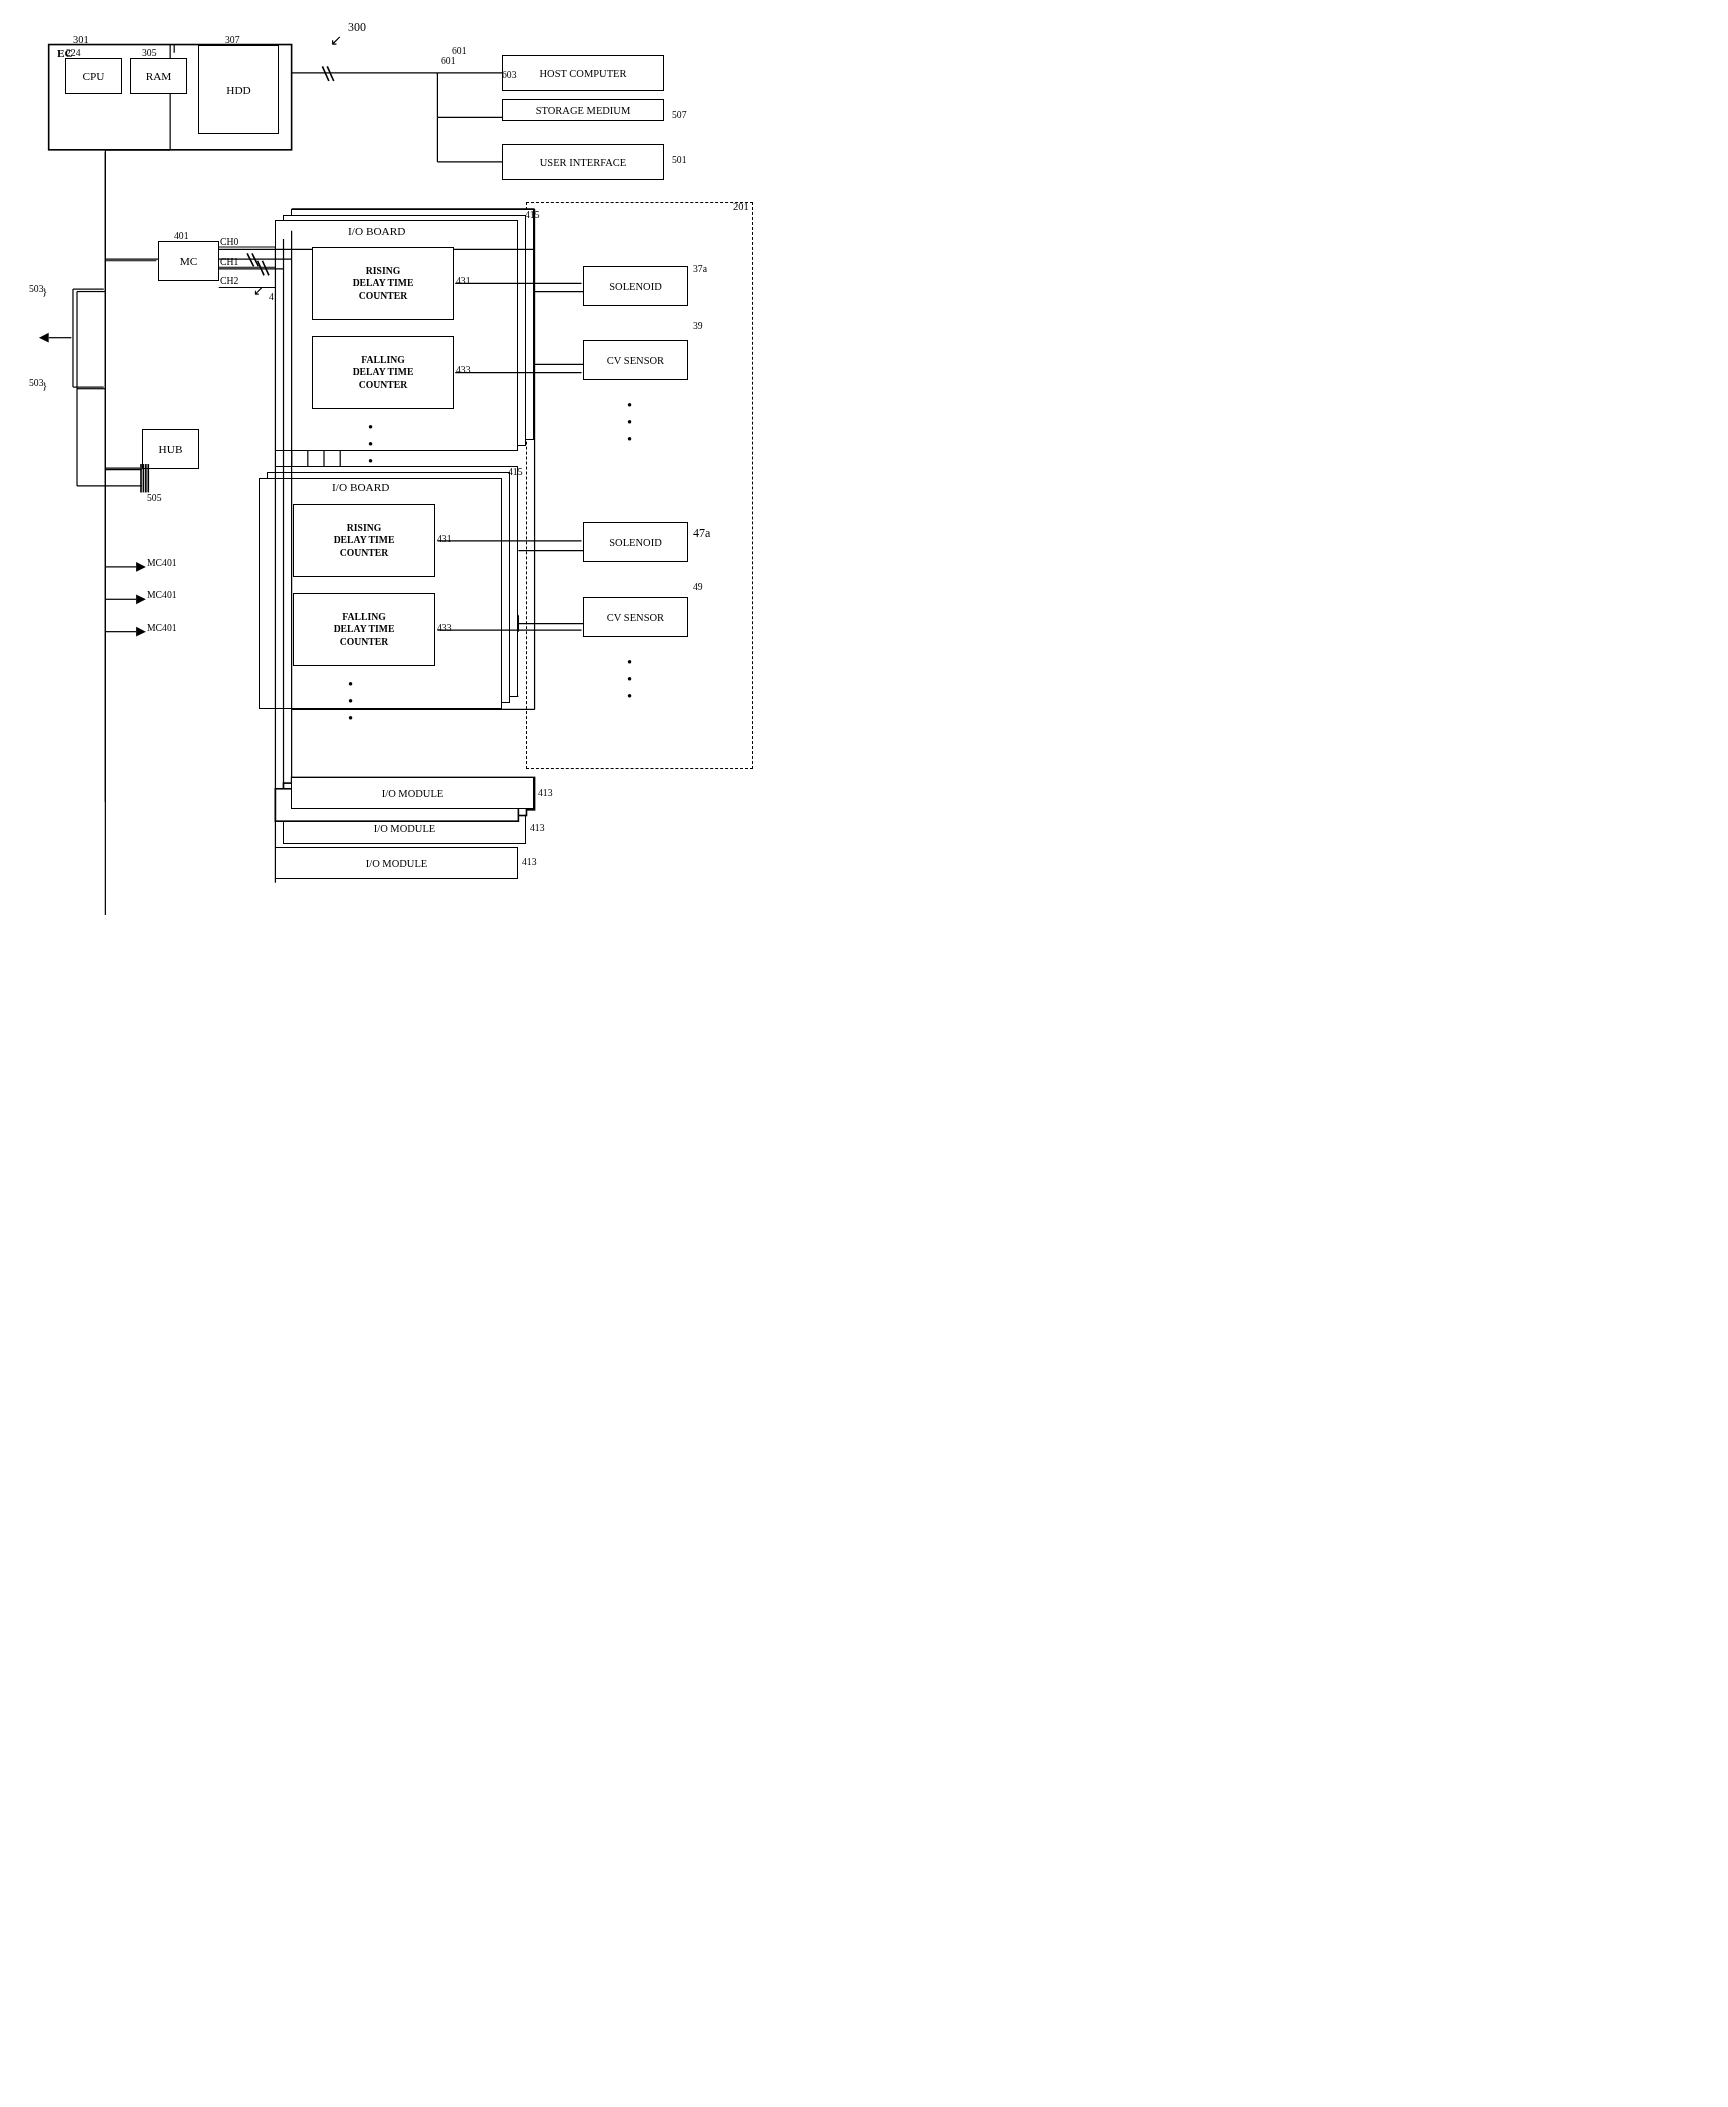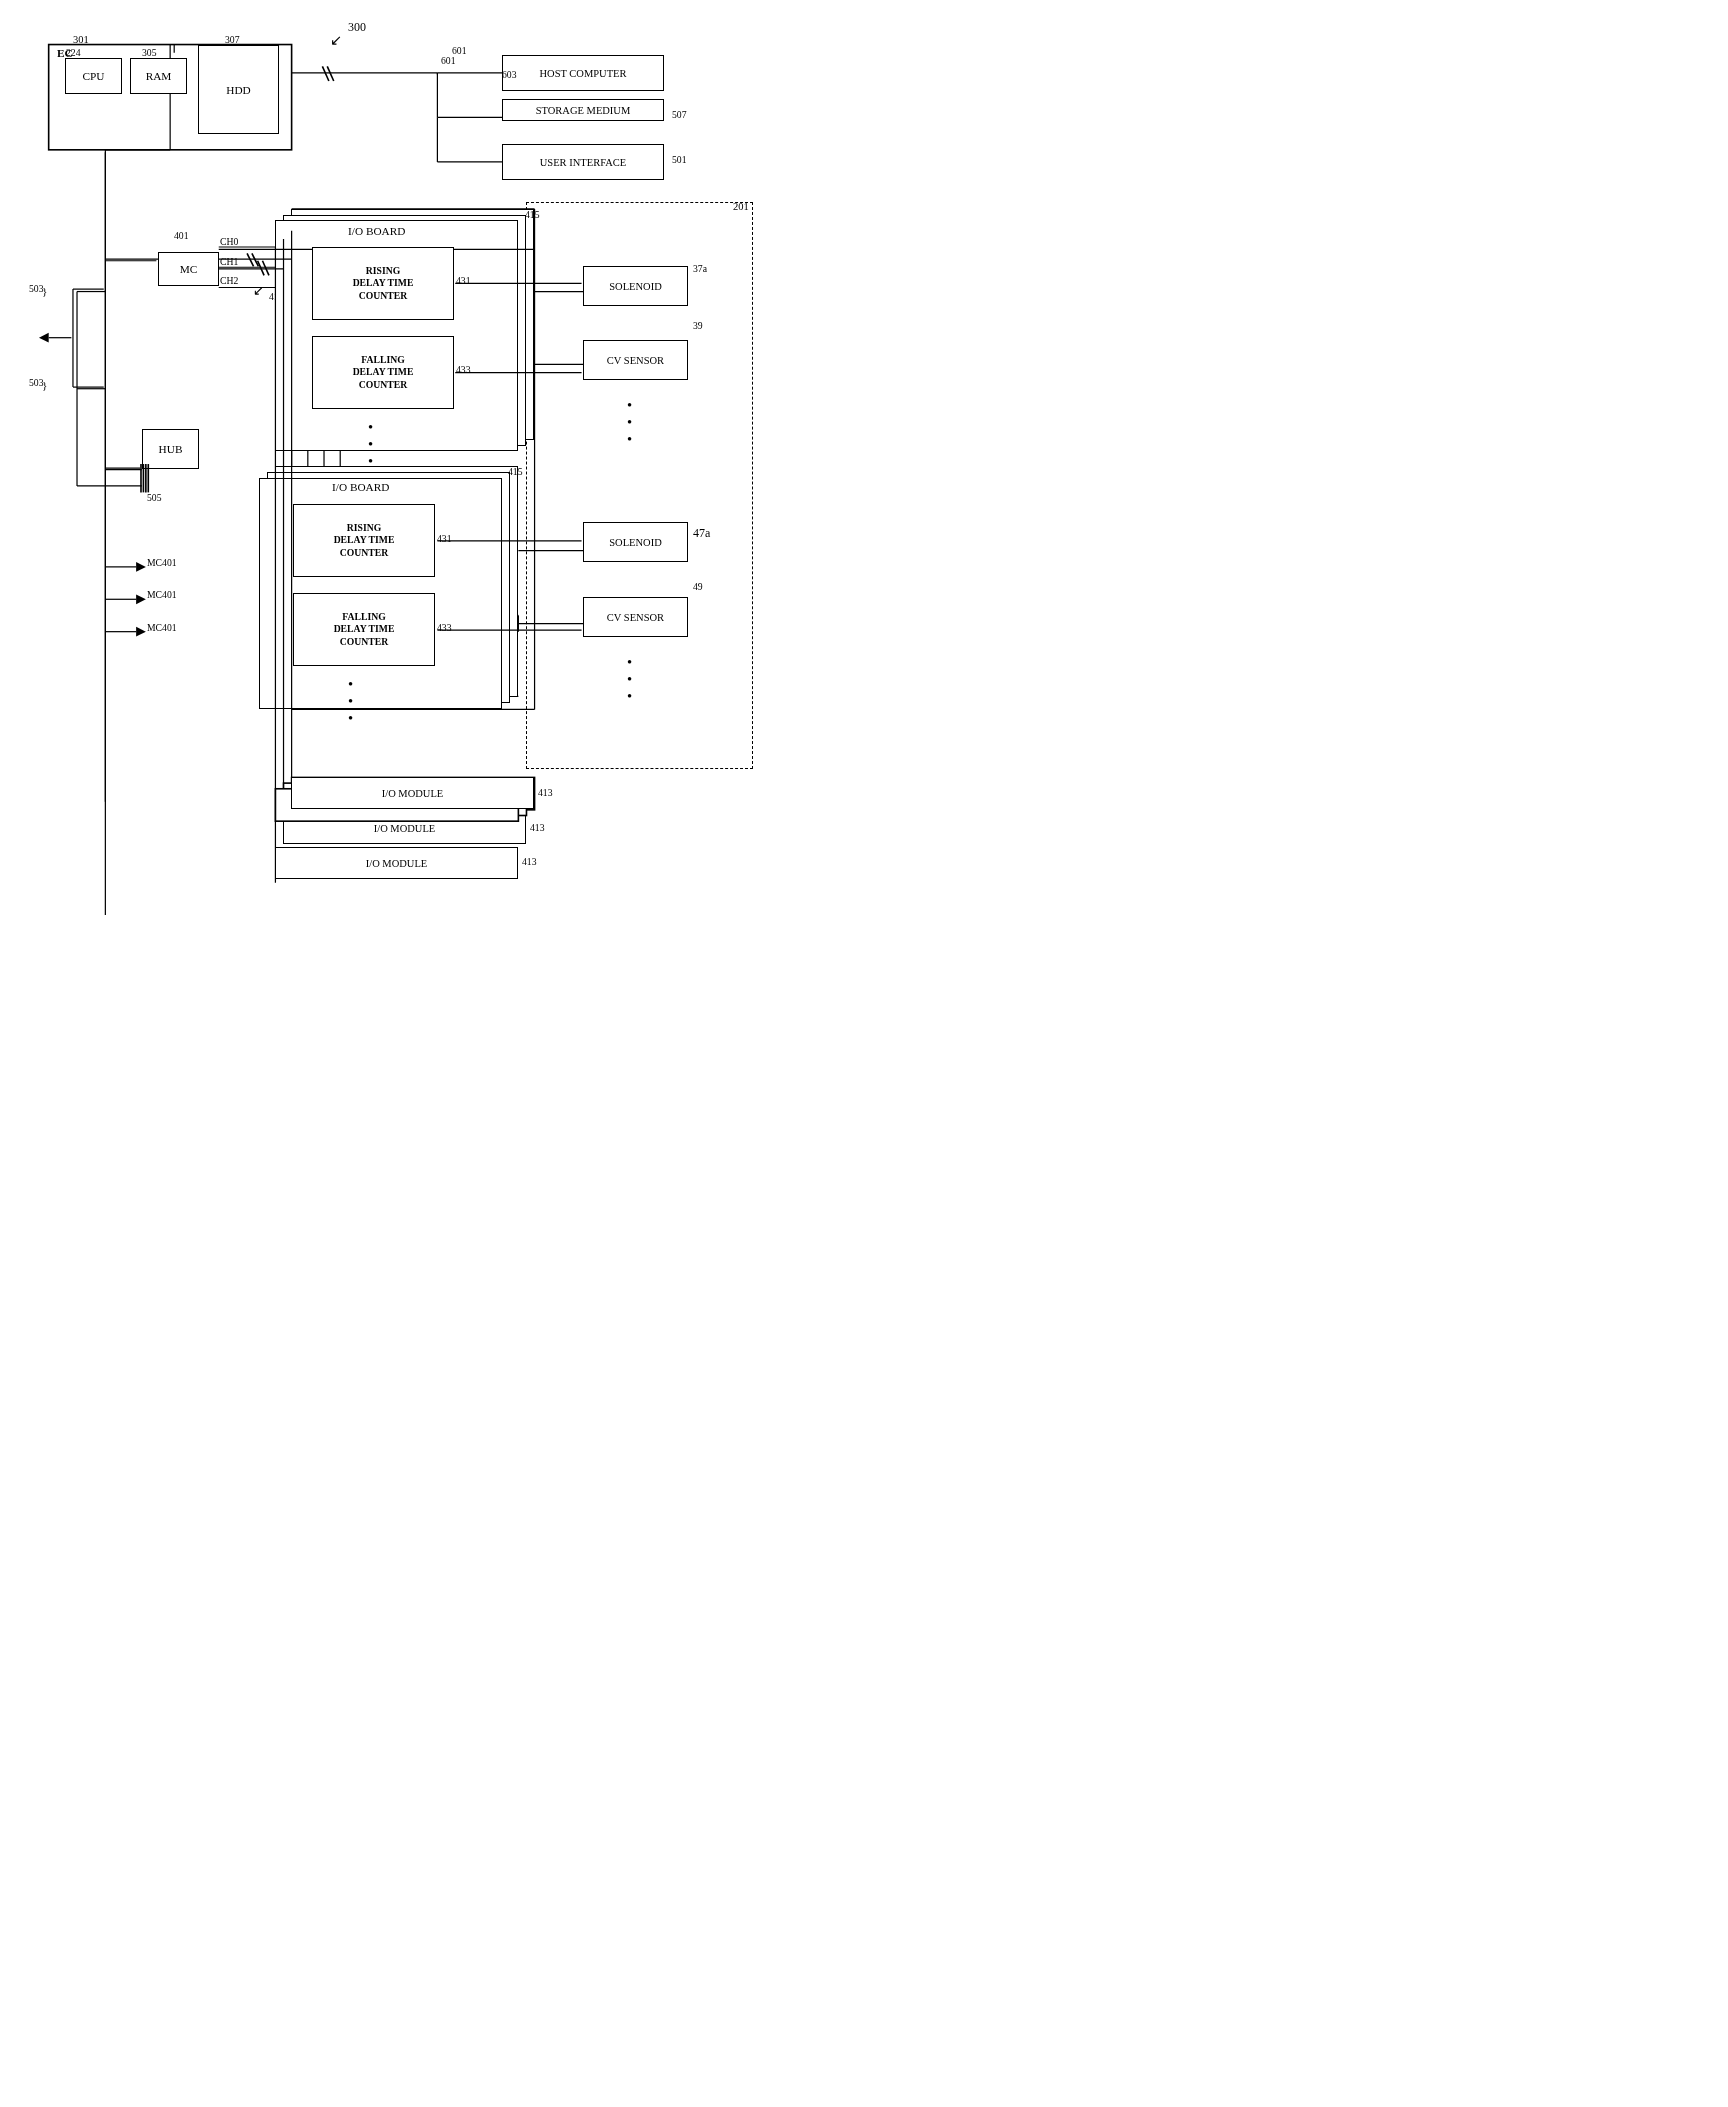--- a/index.html
+++ b/index.html
@@ -161,21 +161,21 @@
 
   <div class="box" style="left:502px; top:144px; width:162px; height:36px; font-size:10.5px;">
     <span>USER INTERFACE</span>
   </div>
   <span class="label" style="left:672px; top:154px; font-size:9.7px;">501</span>
 
   <span class="label" style="left:441px; top:55px; font-size:9.7px;">601</span>
 
   <span class="label" style="left:502px; top:45px; font-size:9.7px;margin-top:24px;">603</span>
 
-  <div class="box" style="left:158px; top:252px; width:61px; height:34px; font-size:11.3px;">
+  <div class="box" style="left:158px; top:241px; width:61px; height:40px; font-size:11.3px;">
     <span>MC</span>
   </div>
   <span class="label" style="left:174px; top:230px; font-size:9.7px;">401</span>
 
   <span class="label" style="left:220px; top:236px; font-size:9.7px;">CH0</span>
 
   <span class="label" style="left:220px; top:256px; font-size:9.7px;">CH1</span>
 
   <span class="label" style="left:220px; top:275px; font-size:9.7px;">CH2</span>
 

